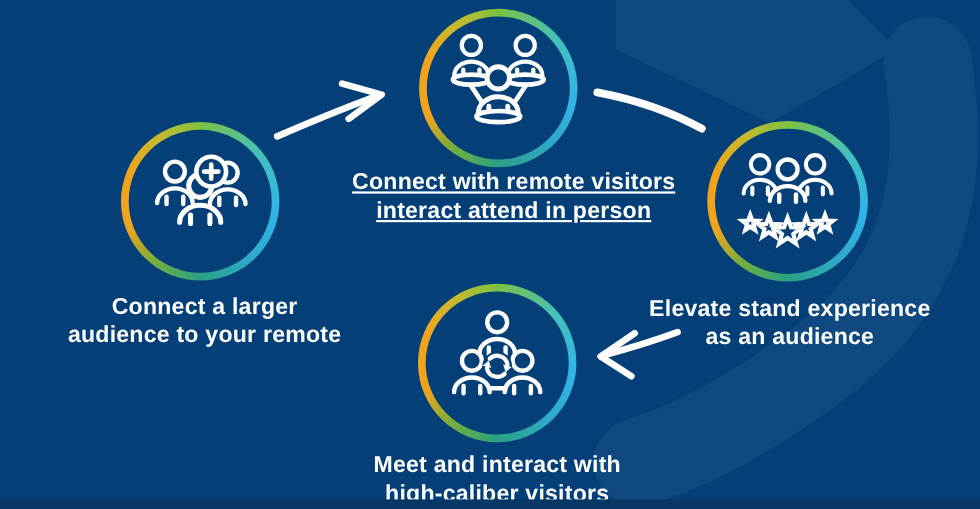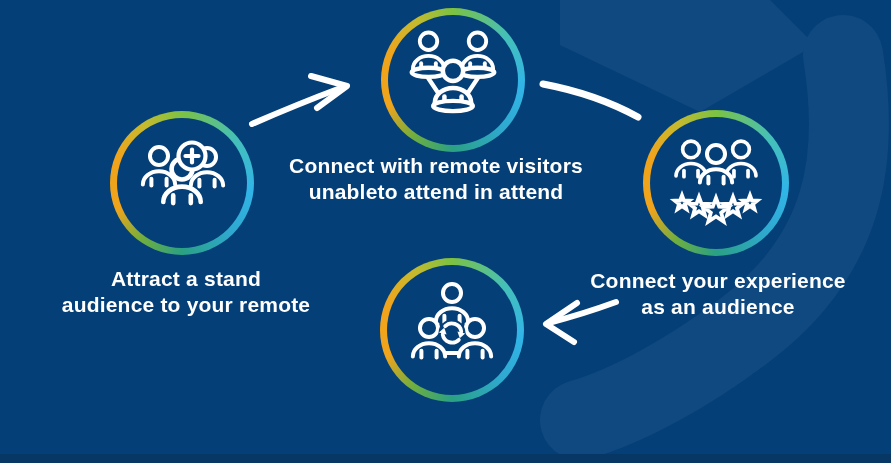--- a/index.html
+++ b/index.html
@@ -82,61 +82,61 @@
         <use href="#bust-solid" transform="translate(50,58) scale(1.1)"></use>
         <g>
           <circle cx="60" cy="23" r="13.5" fill="#053f77"></circle>
           <line x1="53.5" y1="23" x2="66.5" y2="23"></line>
           <line x1="60" y1="16.5" x2="60" y2="29.5"></line>
         </g>
       </svg>
     </div>
   </div>
   <div class="caption" style="left:16px;top:266px;width:340px;">
-    <span>Attract a stand</span>
+    <span>Connect a larger</span>
     <span>audience to your remote</span>
   </div>
 
   <div class="ring" style="left:381px;top:8px;width:144px;height:144px;">
     <div class="ring-inner">
       <svg class="icon" width="102" height="102" viewBox="0 0 100 100" fill="none" stroke="#ffffff" stroke-width="4.2" stroke-linecap="round">
         <line x1="35" y1="62" x2="25" y2="47"></line>
         <line x1="65" y1="62" x2="75" y2="47"></line>
         <use href="#bust" transform="translate(26,30) scale(0.9)"></use>
         <ellipse cx="26" cy="42.5" rx="16.5" ry="4.5" fill="#053f77"></ellipse>
         <use href="#bust" transform="translate(74,30) scale(0.9)"></use>
         <ellipse cx="74" cy="42.5" rx="16.5" ry="4.5" fill="#053f77"></ellipse>
         <use href="#bust-solid" transform="translate(50,62) scale(1.05)"></use>
         <ellipse cx="50" cy="75.5" rx="19.5" ry="5" fill="#053f77"></ellipse>
       </svg>
     </div>
   </div>
-  <div class="caption" style="left:266px;top:153px;width:340px;">
+  <div class="caption" style="left:297px;top:153px;width:340px;text-decoration:underline;">
     <span>Connect with remote visitors</span>
-    <span>unableto attend in attend</span>
+    <span>interact attend in person</span>
   </div>
 
   <div class="ring" style="left:643px;top:110px;width:146px;height:146px;">
     <div class="ring-inner">
       <svg class="icon" width="100" height="100" viewBox="0 0 100 100" fill="none" stroke="#ffffff" stroke-width="4.2" stroke-linecap="round">
         <use href="#bust" transform="translate(25,34) scale(0.88)"></use>
         <use href="#bust" transform="translate(75,34) scale(0.88)"></use>
         <use href="#bust-solid" transform="translate(50,40) scale(0.95)"></use>
         <g stroke-width="3.8" fill="#053f77">
           <use href="#star" transform="translate(16,70) scale(0.75)"></use>
           <use href="#star" transform="translate(84,70) scale(0.75)"></use>
           <use href="#star" transform="translate(33,74) scale(1.0)"></use>
           <use href="#star" transform="translate(67,74) scale(1.0)"></use>
           <use href="#star" transform="translate(50,78) scale(1.3)"></use>
         </g>
       </svg>
     </div>
   </div>
   <div class="caption" style="left:577px;top:268px;width:282px;">
-    <span>Connect your experience</span>
+    <span>Elevate stand experience</span>
     <span>as an audience</span>
   </div>
 
   <div class="ring" style="left:380px;top:258px;width:144px;height:144px;">
     <div class="ring-inner">
       <svg class="icon" width="100" height="100" viewBox="0 0 100 100" fill="none" stroke="#ffffff" stroke-width="4.2" stroke-linecap="round">
         <line x1="39" y1="39" x2="29" y2="49"></line>
         <line x1="61" y1="39" x2="71" y2="49"></line>
         <line x1="38" y1="73" x2="62" y2="73"></line>
         <use href="#bust-solid" transform="translate(50,32) scale(0.95)"></use>
@@ -145,15 +145,19 @@
         <g>
           <circle cx="50" cy="53" r="13.5" fill="#053f77" stroke="none"></circle>
           <path d="M 43.2,46.2 A 9.5,9.5 0 0 1 59.3,51.5" stroke-width="3.8"></path>
           <path d="M 56.8,59.8 A 9.5,9.5 0 0 1 40.7,54.5" stroke-width="3.8"></path>
           <polygon points="0,-4 6,0 0,4" fill="#ffffff" stroke="none" transform="translate(59.3,52.5) rotate(105)"></polygon>
           <polygon points="0,-4 6,0 0,4" fill="#ffffff" stroke="none" transform="translate(40.7,53.5) rotate(-75)"></polygon>
         </g>
       </svg>
     </div>
   </div>
+  <div class="caption" style="left:302px;top:410px;width:300px;">
+    <span>Meet and interact with</span>
+    <span>high-caliber visitors</span>
+  </div>
 
   <div class="bottom-strip"></div>
 </div>
 
 </body></html>

